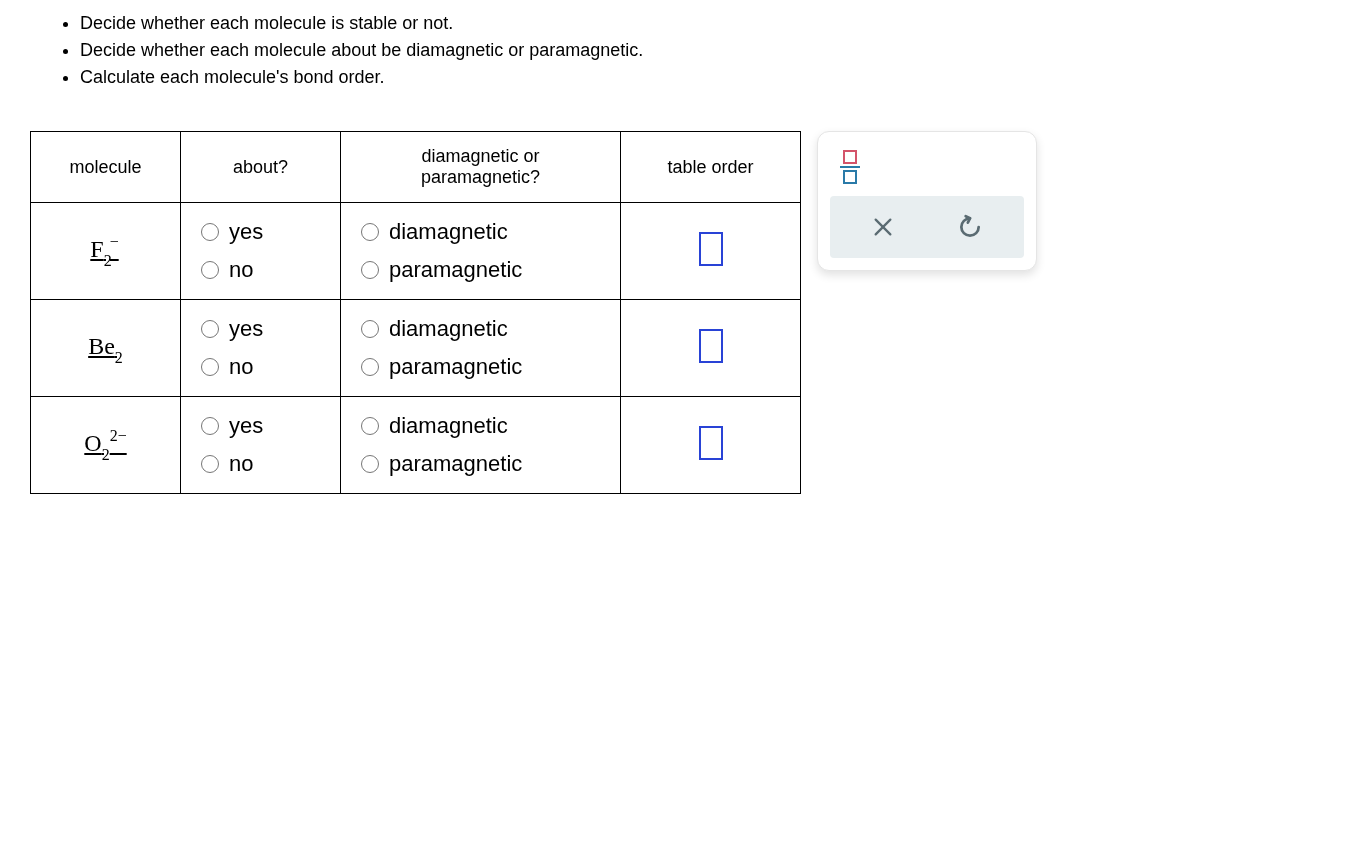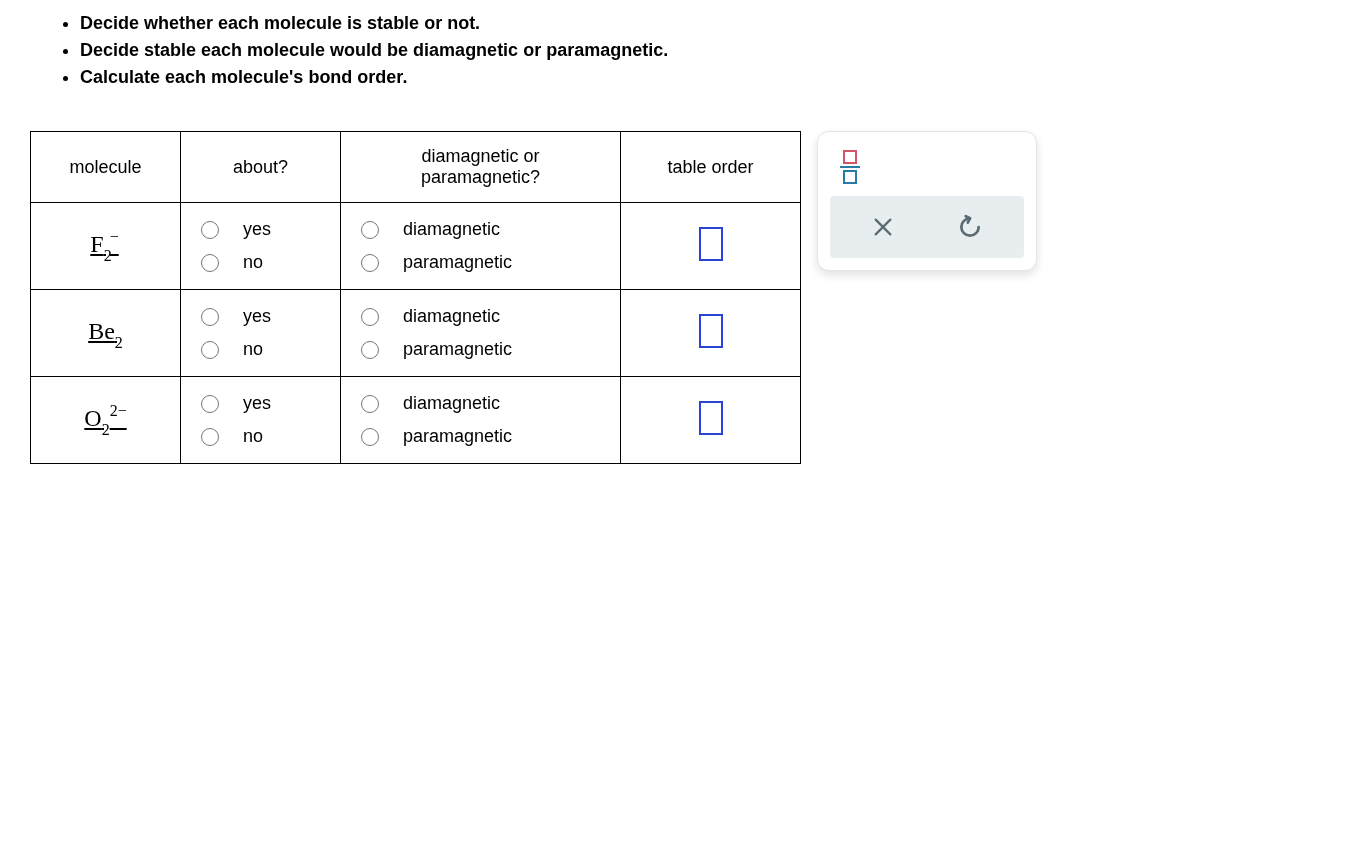--- a/index.html
+++ b/index.html
@@ -20,21 +20,20 @@
       line-height: 1.6;
     }
     .instructions p {
       margin-bottom: 18px;
     }
     .instructions ul {
       list-style: disc;
       padding-left: 50px;
       margin-top: -10px;
       margin-bottom: 40px;
-      font-weight: bold;
     }
     .instructions ul li {
       line-height: 1.5;
     }
     .main-area {
       display: flex;
       align-items: flex-start;
       gap: 16px;
     }
     table.answer-table {
@@ -91,22 +90,21 @@
       align-items: center;
       gap: 10px;
       padding: 6px 0;
     }
     .radio-row input[type="radio"] {
       width: 18px;
       height: 18px;
       accent-color: #888;
     }
     .radio-row label {
-      font-size: 18px;
-      margin-left: 14px;
+      font-size: 22px;
     }
 
     .bond-input {
       width: 24px;
       height: 34px;
       border: 2px solid #2943d6;
       background: #fff;
       display: inline-block;
     }
 
@@ -159,21 +157,21 @@
     .row-tall td {
       height: 80px;
     }
   </style>
 </head>
 <body>
 
 <div class="instructions">
   <ul>
     <li>Decide whether each molecule is stable or not.</li>
-    <li>Decide stable each molecule would be diamagnetic or paramagnetic.</li>
+    <li>Decide whether each molecule about be diamagnetic or paramagnetic.</li>
     <li>Calculate each molecule's bond order.</li>
   </ul>
 </div>
 
 <div class="main-area">
 
   <table class="answer-table">
     <tbody>
         <tr>
       <th class="col-molecule">molecule</th>

